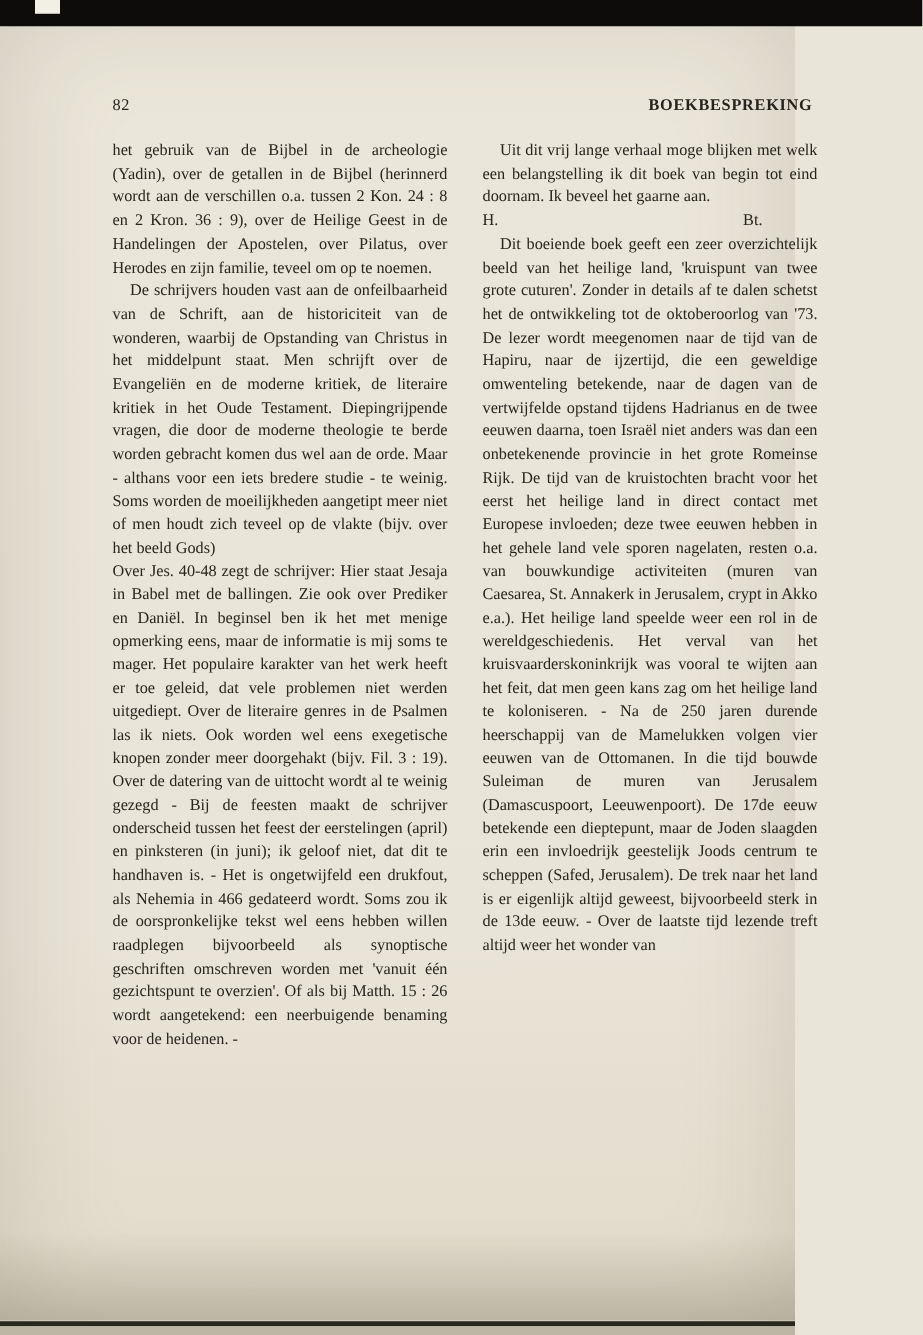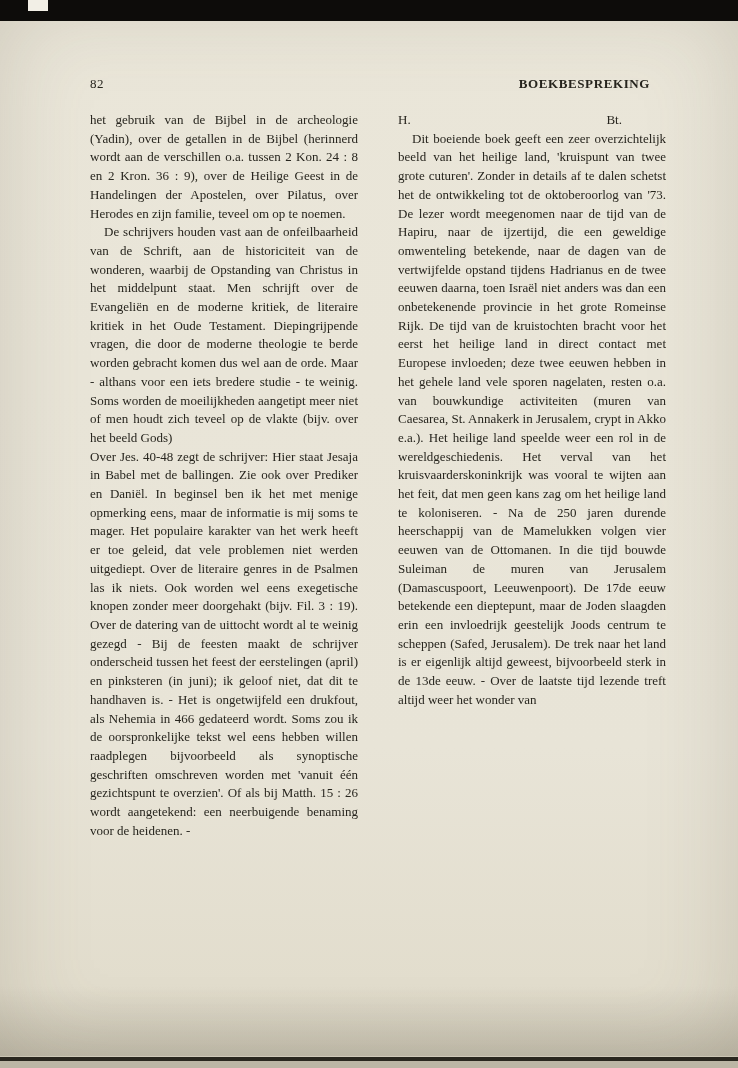--- a/index.html
+++ b/index.html
@@ -6,21 +6,21 @@
     margin: 0;
     padding: 0;
     width: 738px;
     height: 1068px;
     overflow: hidden;
     background: #e9e5d8;
     font-family: "Liberation Serif", serif;
   }
   .scan {
     position: relative;
-    width: 738px;
+    width: 636px;
     height: 1068px;
     background: linear-gradient(180deg, #eae6d9 0%, #e8e4d7 70%, #e2ddcd 92%, #d8d3c2 100%);
     box-shadow: inset 0 0 90px rgba(110, 100, 80, 0.22);
   }
   .top-bar {
     position: absolute;
     top: 0; left: 0;
     width: 738px;
     height: 21px;
     background: #0d0c0a;
@@ -43,21 +43,21 @@
     color: #26241d;
     font-size: 13px;
   }
   .page-num { font-weight: normal; letter-spacing: 0.5px; }
   .running-head { font-weight: bold; letter-spacing: 0.6px; }
   .columns {
     position: absolute;
     top: 111px;
     left: 90px;
     display: flex;
-    gap: 40px;
+    gap: 28px;
   }
   .col {
     width: 268px;
     font-size: 13px;
     line-height: 18.7px;
     text-align: justify;
     color: #27251e;
   }
   .col p { margin: 0; }
   .col p.indent { text-indent: 14px; }
@@ -110,20 +110,21 @@
 
   <div class="columns">
 
     <div class="col">
       <p class="noindent">het gebruik van de Bijbel in de archeologie (Yadin), over de getallen in de Bijbel (herinnerd wordt aan de verschillen o.a. tussen 2 Kon. 24 : 8 en 2 Kron. 36 : 9), over de Heilige Geest in de Handelingen der Apostelen, over Pilatus, over Herodes en zijn familie, teveel om op te noemen.</p>
       <p class="indent">De schrijvers houden vast aan de onfeilbaarheid van de Schrift, aan de historiciteit van de wonderen, waarbij de Opstanding van Christus in het middelpunt staat. Men schrijft over de Evangeliën en de moderne kritiek, de literaire kritiek in het Oude Testament. Diepingrijpende vragen, die door de moderne theologie te berde worden gebracht komen dus wel aan de orde. Maar - althans voor een iets bredere studie - te weinig. Soms worden de moeilijkheden aangetipt meer niet of men houdt zich teveel op de vlakte (bijv. over het beeld Gods)</p>
       <p class="noindent">Over Jes. 40-48 zegt de schrijver: Hier staat Jesaja in Babel met de ballingen. Zie ook over Prediker en Daniël. In beginsel ben ik het met menige opmerking eens, maar de informatie is mij soms te mager. Het populaire karakter van het werk heeft er toe geleid, dat vele problemen niet werden uitgediept. Over de literaire genres in de Psalmen las ik niets. Ook worden wel eens exegetische knopen zonder meer doorgehakt (bijv. Fil. 3 : 19). Over de datering van de uittocht wordt al te weinig gezegd - Bij de feesten maakt de schrijver onderscheid tussen het feest der eerstelingen (april) en pinksteren (in juni); ik geloof niet, dat dit te handhaven is. - Het is ongetwijfeld een drukfout, als Nehemia in 466 gedateerd wordt. Soms zou ik de oorspronkelijke tekst wel eens hebben willen raadplegen bijvoorbeeld als synoptische geschriften omschreven worden met 'vanuit één gezichtspunt te overzien'. Of als bij Matth. 15 : 26 wordt aangetekend: een neerbuigende benaming voor de heidenen. -</p>
     </div>
 
     <div class="col">
+      <p class="indent">Uit dit vrij lange verhaal moge blijken met welk een belangstelling ik dit boek van begin tot eind doornam. Ik beveel het gaarne aan.</p>
       <div class="sig-row">
         <span>H.</span>
         <span>Bt.</span>
       </div>
       <p class="indent">Dit boeiende boek geeft een zeer overzichtelijk beeld van het heilige land, 'kruispunt van twee grote cuturen'. Zonder in details af te dalen schetst het de ontwikkeling tot de oktoberoorlog van '73. De lezer wordt meegenomen naar de tijd van de Hapiru, naar de ijzertijd, die een geweldige omwenteling betekende, naar de dagen van de vertwijfelde opstand tijdens Hadrianus en de twee eeuwen daarna, toen Israël niet anders was dan een onbetekenende provincie in het grote Romeinse Rijk. De tijd van de kruistochten bracht voor het eerst het heilige land in direct contact met Europese invloeden; deze twee eeuwen hebben in het gehele land vele sporen nagelaten, resten o.a. van bouwkundige activiteiten (muren van Caesarea, St. Annakerk in Jerusalem, crypt in Akko e.a.). Het heilige land speelde weer een rol in de wereldgeschiedenis. Het verval van het kruisvaarderskoninkrijk was vooral te wijten aan het feit, dat men geen kans zag om het heilige land te koloniseren. - Na de 250 jaren durende heerschappij van de Mamelukken volgen vier eeuwen van de Ottomanen. In die tijd bouwde Suleiman de muren van Jerusalem (Damascuspoort, Leeuwenpoort). De 17de eeuw betekende een dieptepunt, maar de Joden slaagden erin een invloedrijk geestelijk Joods centrum te scheppen (Safed, Jerusalem). De trek naar het land is er eigenlijk altijd geweest, bijvoorbeeld sterk in de 13de eeuw. - Over de laatste tijd lezende treft altijd weer het wonder van</p>
     </div>
 
   </div>
 
   <div class="bottom-shade"></div>

